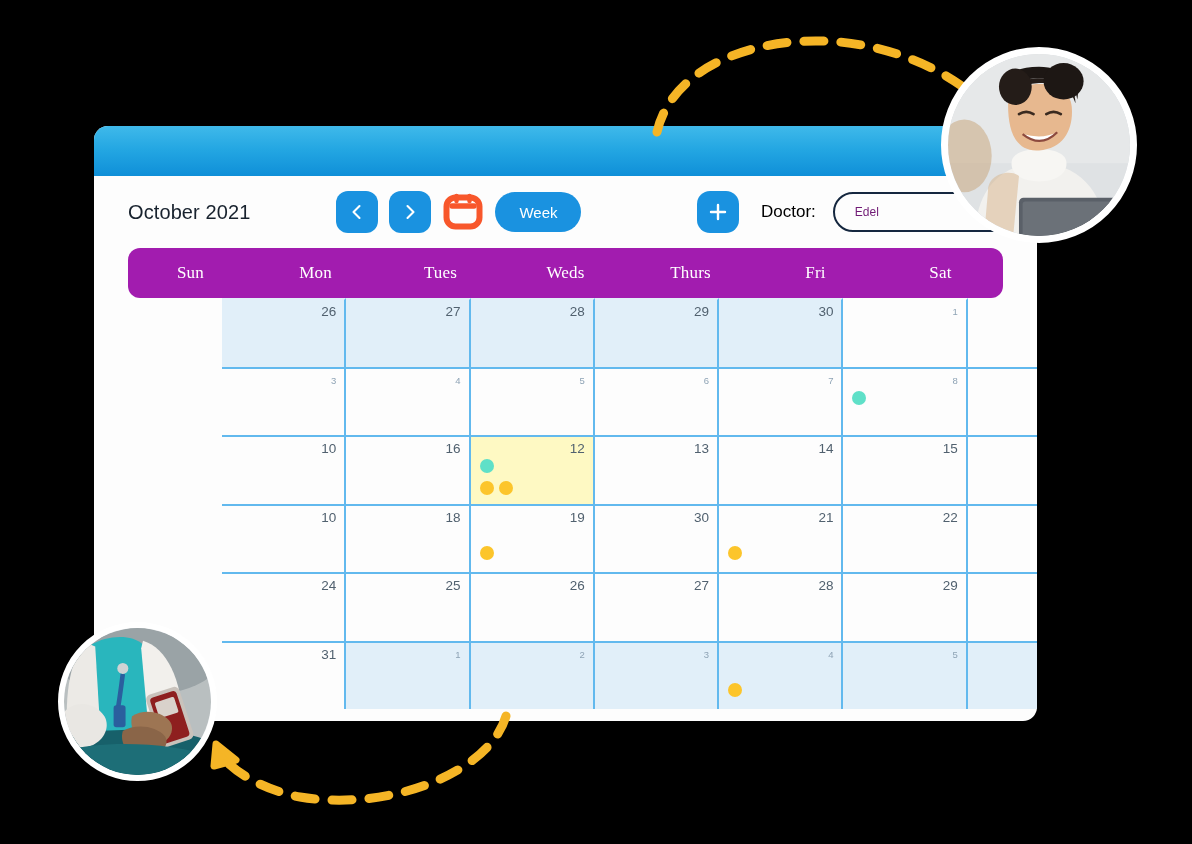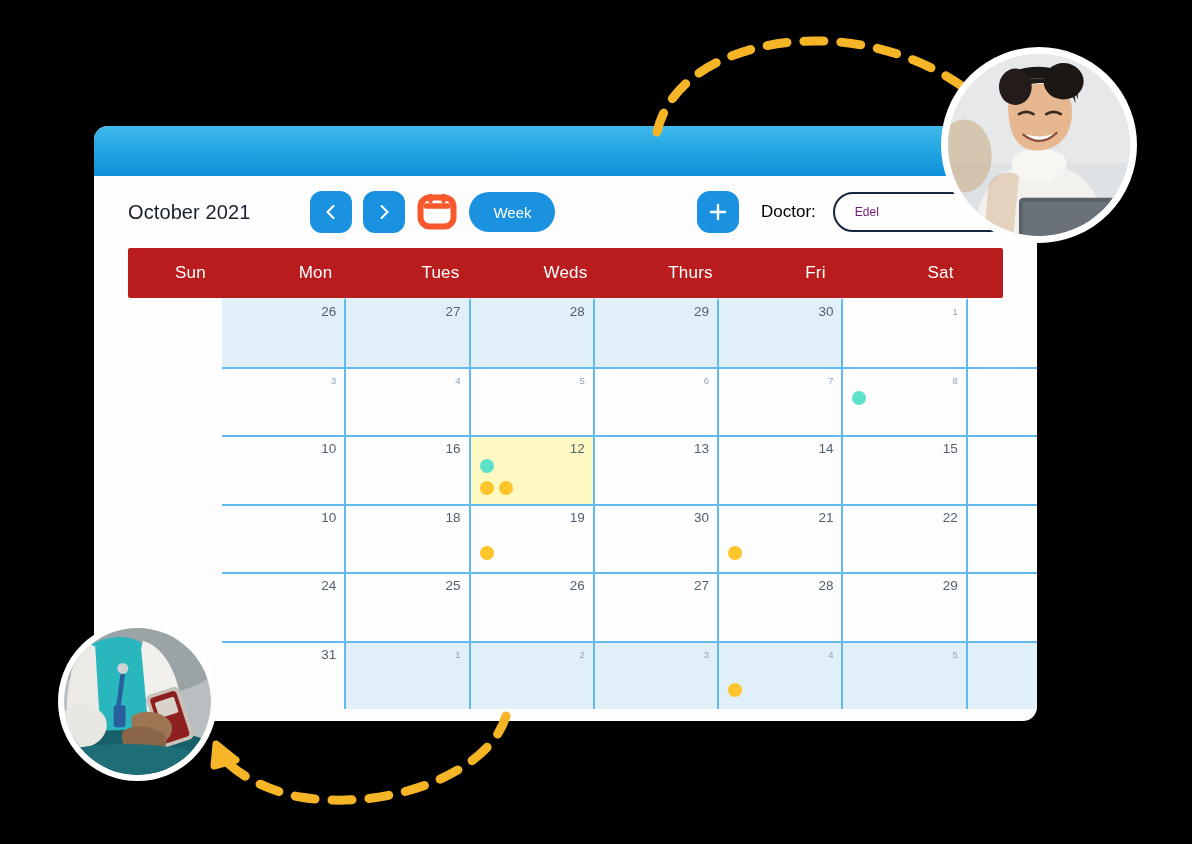--- a/index.html
+++ b/index.html
@@ -30,21 +30,21 @@
     background: linear-gradient(180deg, #3fb9ea 0%, #23a6e2 48%, #0f8fd8 100%);
   }
   .toolbar {
     height: 72px;
     display: flex; align-items: center;
     padding: 0 0 0 34px;
     position: relative;
   }
   .month-title {
     font-size: 20px; color: #18222e; letter-spacing: .1px;
-    margin-right: 60px; white-space: nowrap;
+    margin-right: 86px; white-space: nowrap;
   }
   .nav-btn {
     width: 42px; height: 42px; border-radius: 12px;
     background: #1a92e0; border: none; cursor: pointer;
     display: flex; align-items: center; justify-content: center;
     margin-right: 11px; flex: none;
   }
   .nav-btn svg { display: block; }
   .cal-icon-btn {
     width: 42px; height: 42px; border-radius: 12px;
@@ -74,24 +74,25 @@
     border: 2px solid #15273f; background: transparent;
     padding: 0 20px; font-size: 12px; color: #701a75;
     font-family: Liberation Sans, sans-serif;
     outline: none;
   }
 
   
   .weekbar {
     margin: 0 34px;
     height: 50px;
-    background: #b91c1c;
-    border-radius: 2px;
+    background: #a21caf;
+    border-radius: 12px;
     display: flex;
     align-items: center;
+    font-family: Liberation Serif, serif;
   }
   .weekbar div {
     flex: 1 1 0; text-align: center;
     color: #ffffff; font-size: 17px; letter-spacing: .2px;
   }
 
   
   .grid {
     margin: 0 0 0 128px;
     width: 870px;

